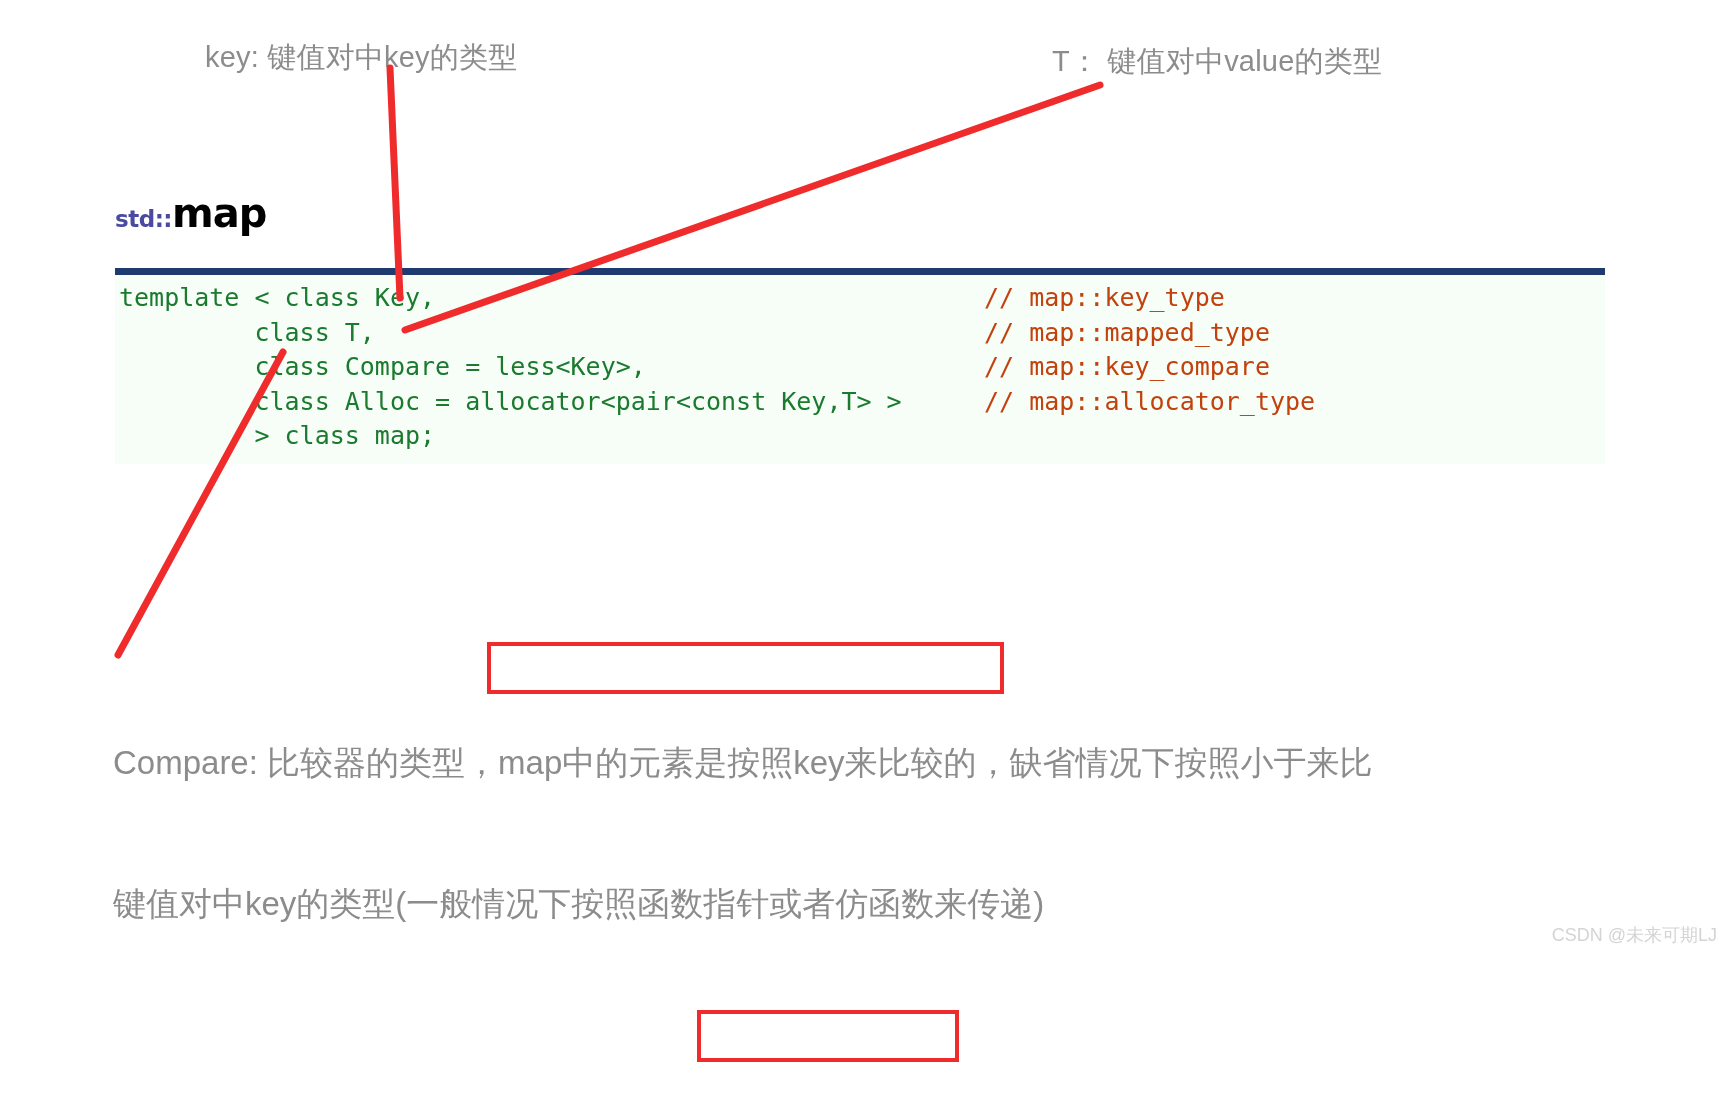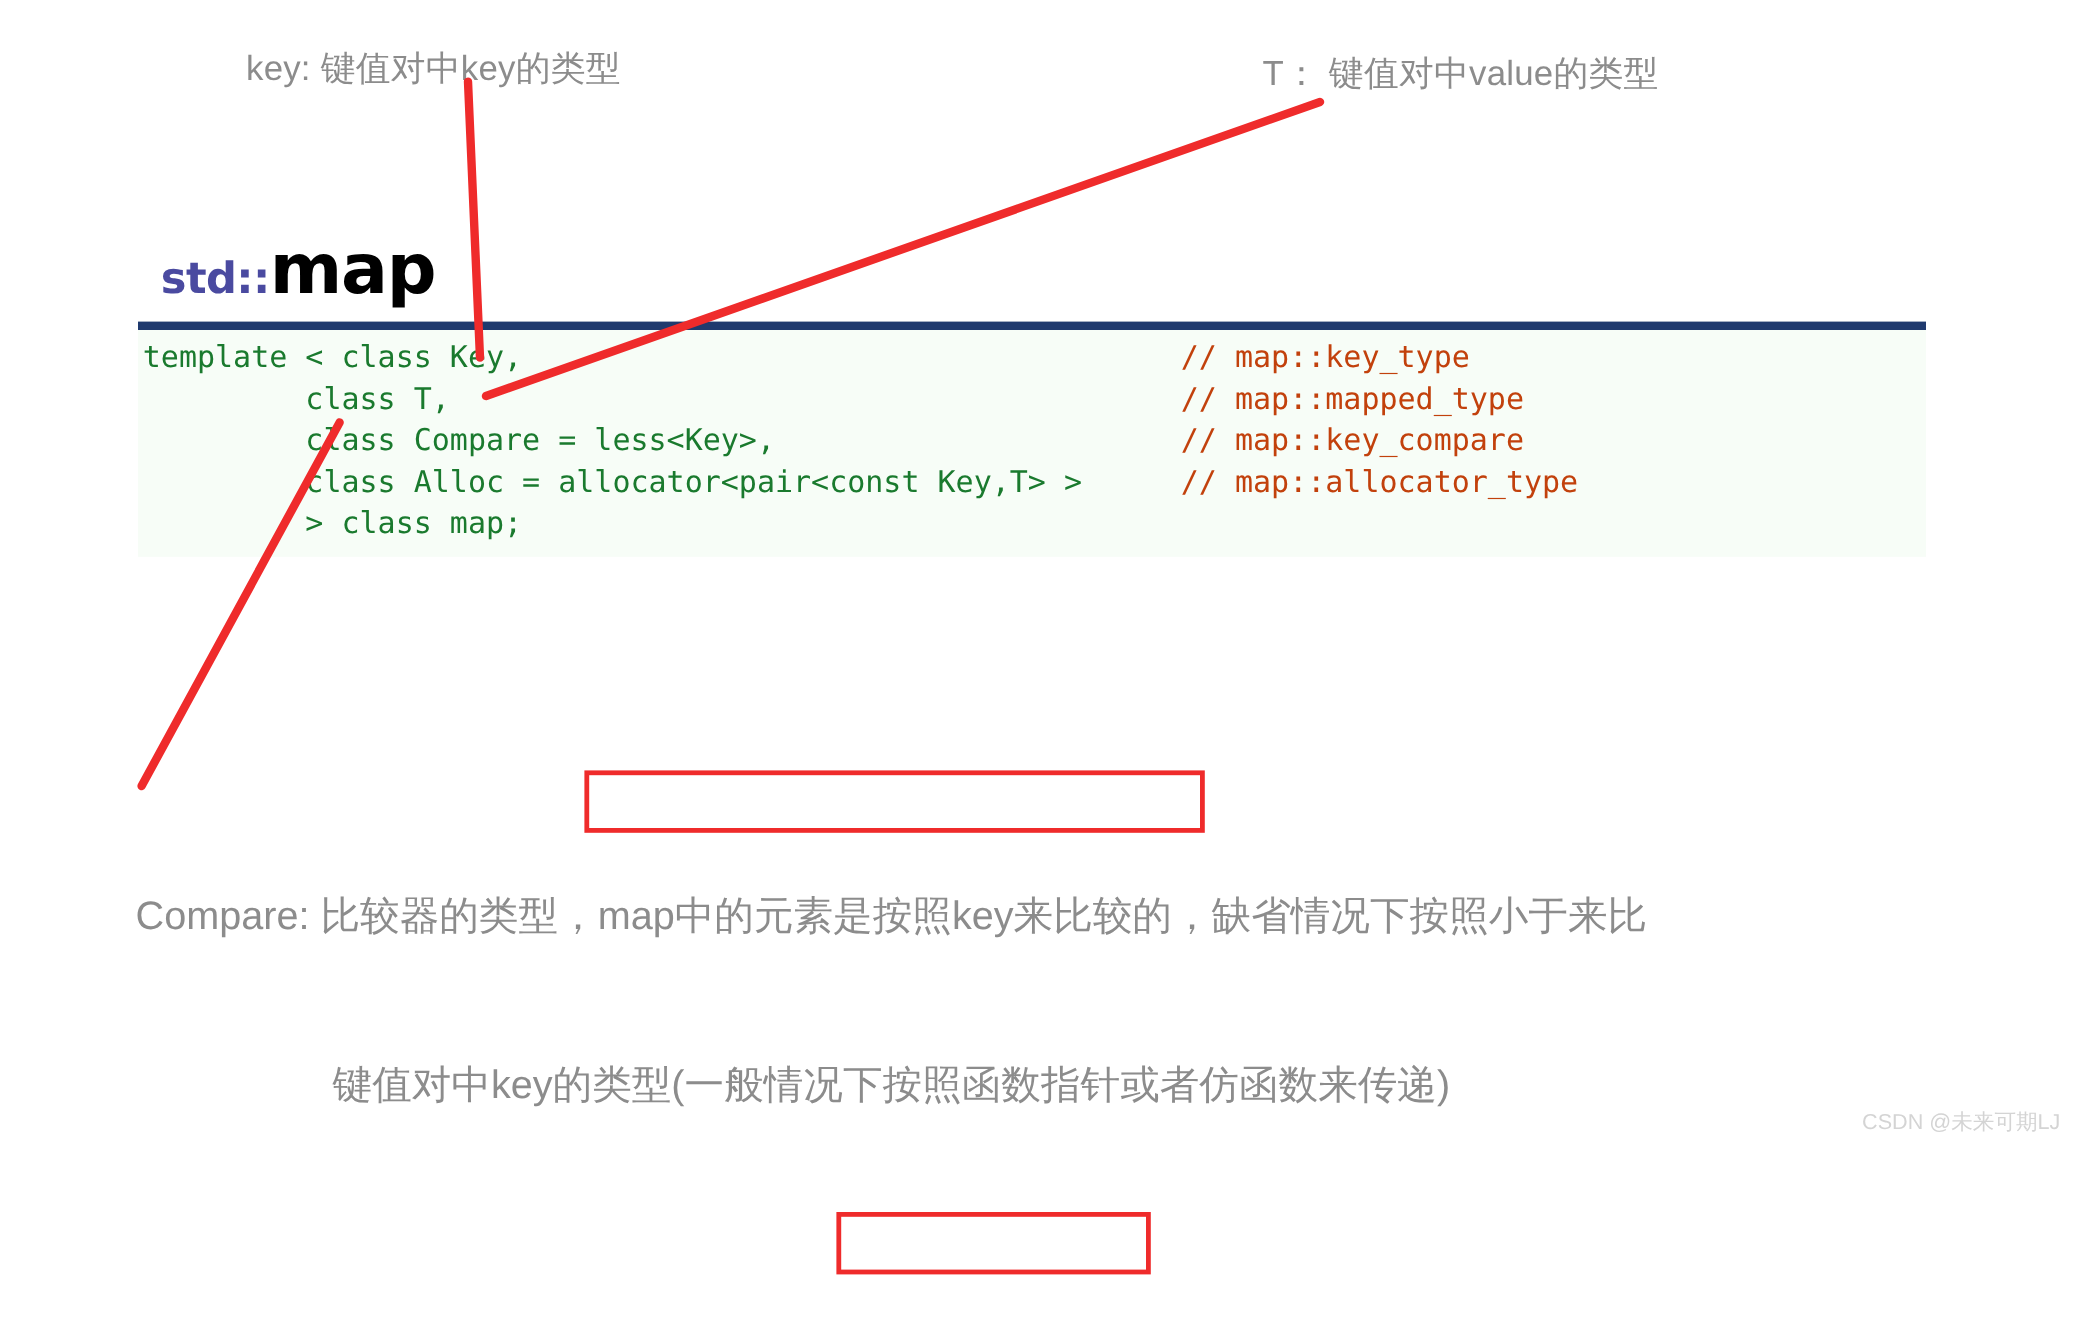--- a/index.html
+++ b/index.html
@@ -36,29 +36,28 @@
   
   #title-block {
     position: absolute;
     left: 115px;
     top: 190px;
     white-space: nowrap;
   }
   #title-std {
     font-family: "DejaVu Sans", sans-serif;
     font-weight: bold;
-    font-size: 36px;
+    font-size: 23px;
     color: #4a4aa0;
     letter-spacing: -0.5px;
-    margin-left: 19px;
   }
   #title-map {
     font-family: "DejaVu Sans", sans-serif;
     font-weight: bold;
-    font-size: 58px;
+    font-size: 40px;
     color: #000000;
     letter-spacing: -1px;
   }
 
   
   #code-block {
     position: absolute;
     left: 115px;
     top: 268px;
     width: 1490px;
@@ -88,21 +87,21 @@
   .para {
     position: absolute;
     color: #8c8c8c;
     font-size: 33px;
     line-height: 47px;
     font-family: "Liberation Sans", sans-serif;
     white-space: pre;
   }
   #para-compare { left: 113px; top: 645px; }
   #para-alloc   { left: 125px; top: 1013px; }
-  .para .ln { display: block; text-align: center; }
+  .para .ln { display: block; }
 
   
   .red-box {
     position: absolute;
     border: 4px solid #ef2b2b;
     box-sizing: border-box;
     pointer-events: none;
   }
   #box-compare { left: 487px; top: 642px;  width: 517px; height: 52px; }
   #box-alloc   { left: 697px; top: 1010px; width: 262px; height: 52px; }

